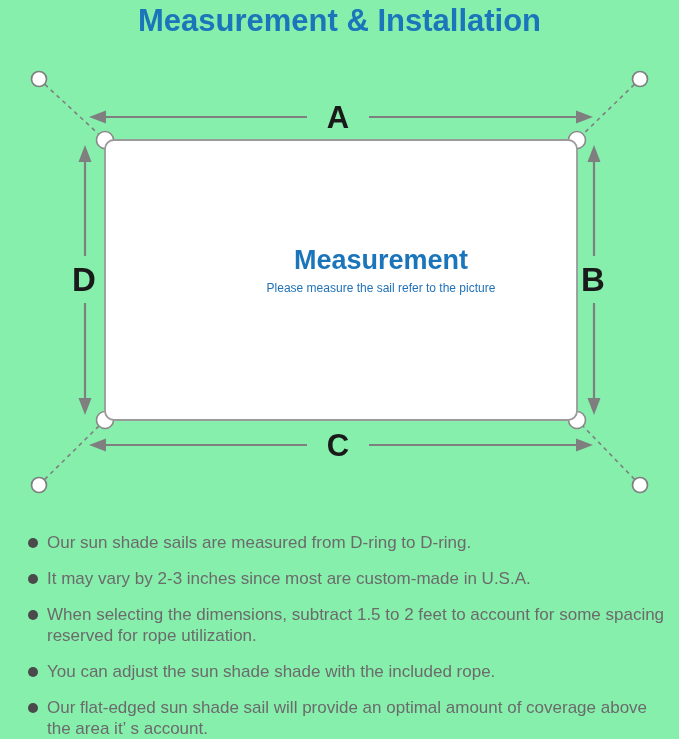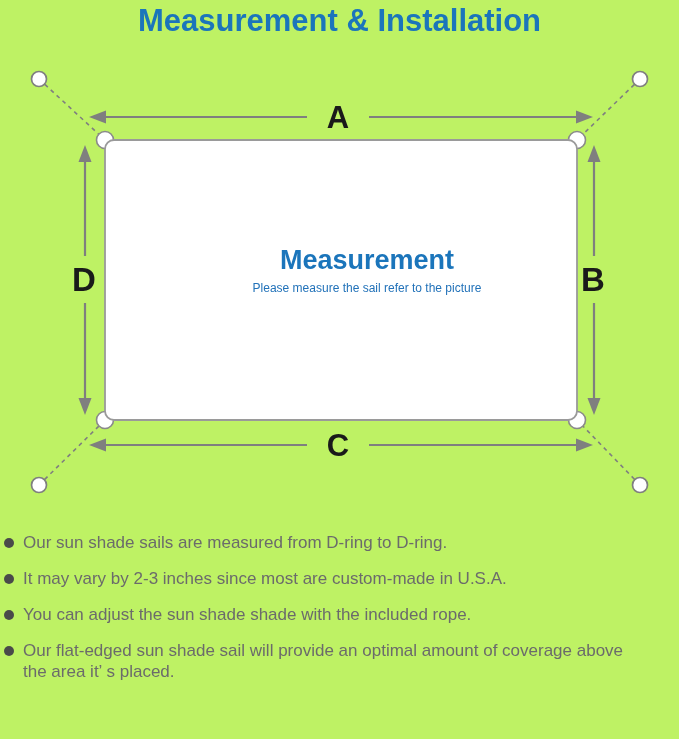--- a/index.html
+++ b/index.html
@@ -5,21 +5,21 @@
   html, body {
     margin: 0;
     padding: 0;
     background: #ffffff;
     font-family: "Liberation Sans", sans-serif;
   }
   .page {
     position: relative;
     width: 679px;
     height: 739px;
-    background: #bef264;
+    background: #86efac;
     overflow: hidden;
   }
   .page-title {
     position: absolute;
     top: 0;
     left: 0;
     width: 100%;
     margin: 0;
     text-align: center;
     font-size: 31px;
@@ -40,37 +40,38 @@
     top: 0;
     left: 0;
   }
   .center-text {
     position: absolute;
     top: 185px;   
     left: 105px;
     width: 524px;
     text-align: center;
     pointer-events: none;
+    padding-left: 14px;
   }
   .center-title {
     font-size: 27px;
     font-weight: bold;
     color: #1b75bb;
     line-height: 30px;
   }
   .center-sub {
     margin-top: 4px;
     font-size: 12px;
     color: #2272b9;
     line-height: 19px;
   }
   .notes {
     position: absolute;
     top: 532px;
-    left: 4px;
+    left: 28px;
     right: 4px;
     display: flex;
     flex-direction: column;
     gap: 15px;
   }
   .note {
     display: flex;
     align-items: flex-start;
   }
   .dot {
@@ -169,22 +170,27 @@
     <div class="note">
       <span class="dot"></span>
       <span class="note-text">Our sun shade sails are measured from D-ring to D-ring.</span>
     </div>
     <div class="note">
       <span class="dot"></span>
       <span class="note-text">It may vary by 2-3 inches since most are custom-made in U.S.A.</span>
     </div>
     <div class="note">
       <span class="dot"></span>
+      <span class="note-text">When selecting the dimensions, subtract 1.5 to 2 feet to account for some spacing
+reserved for rope utilization.</span>
+    </div>
+    <div class="note">
+      <span class="dot"></span>
       <span class="note-text">You can adjust the sun shade shade with the included rope.</span>
     </div>
     <div class="note">
       <span class="dot"></span>
       <span class="note-text">Our flat-edged sun shade sail will provide an optimal amount of coverage above
-the area it’ s placed.</span>
+the area it’ s account.</span>
     </div>
   </div>
 
 </div>
 
 </body></html>

